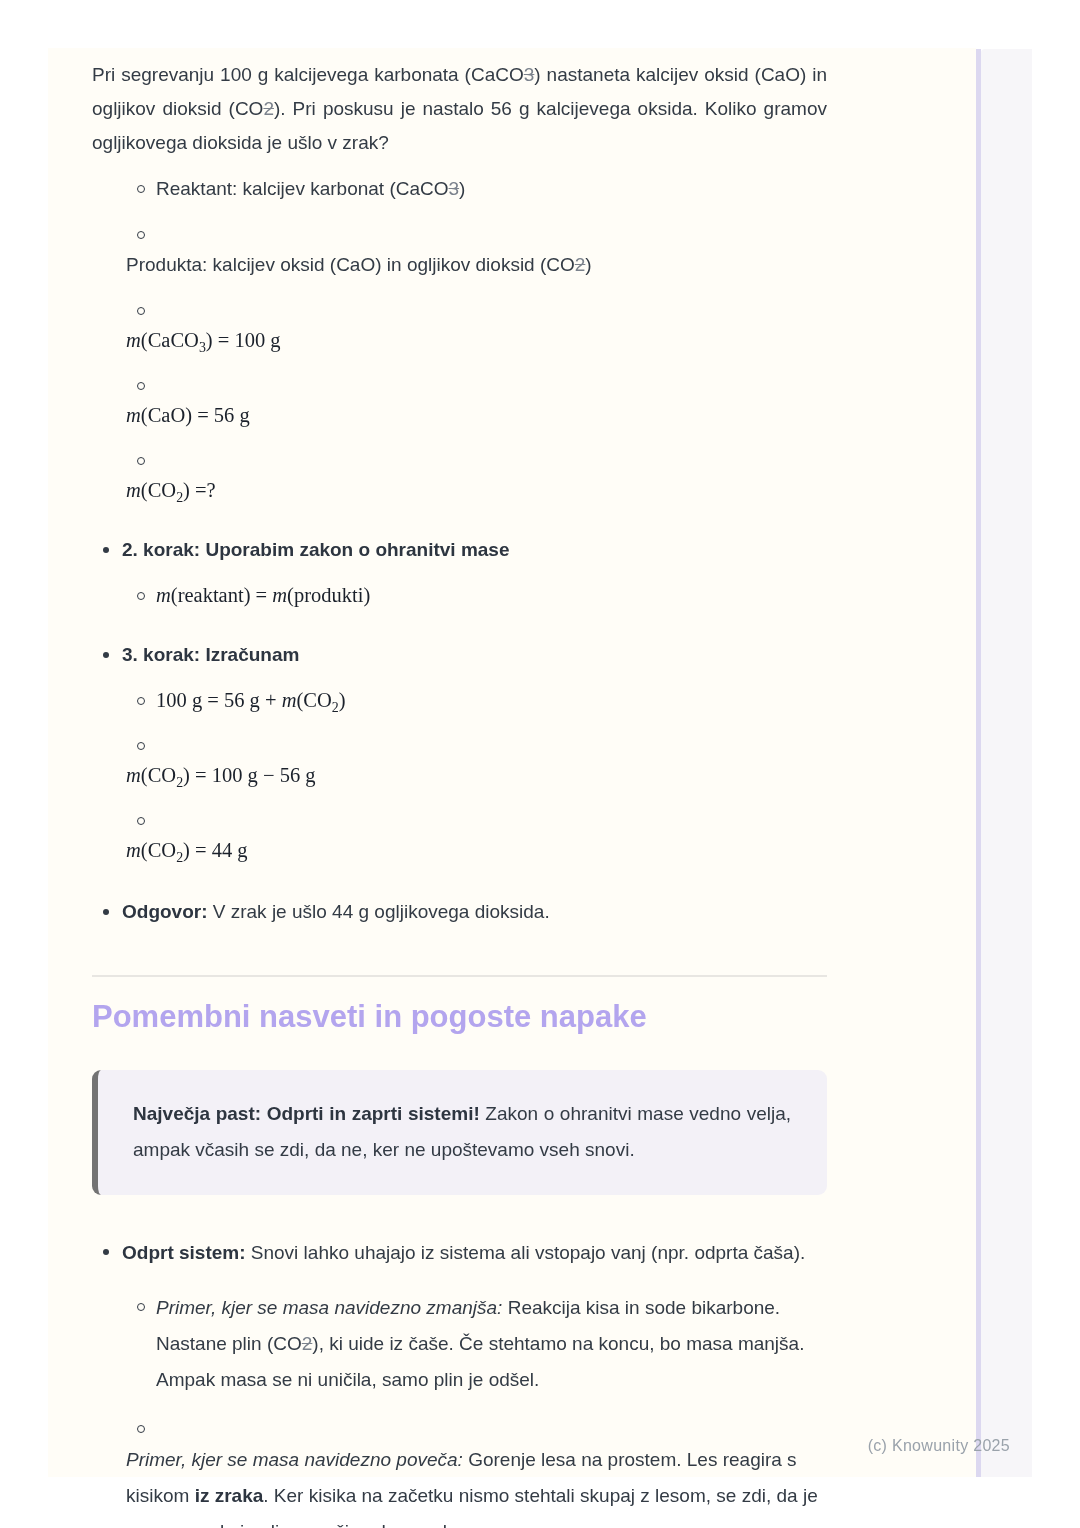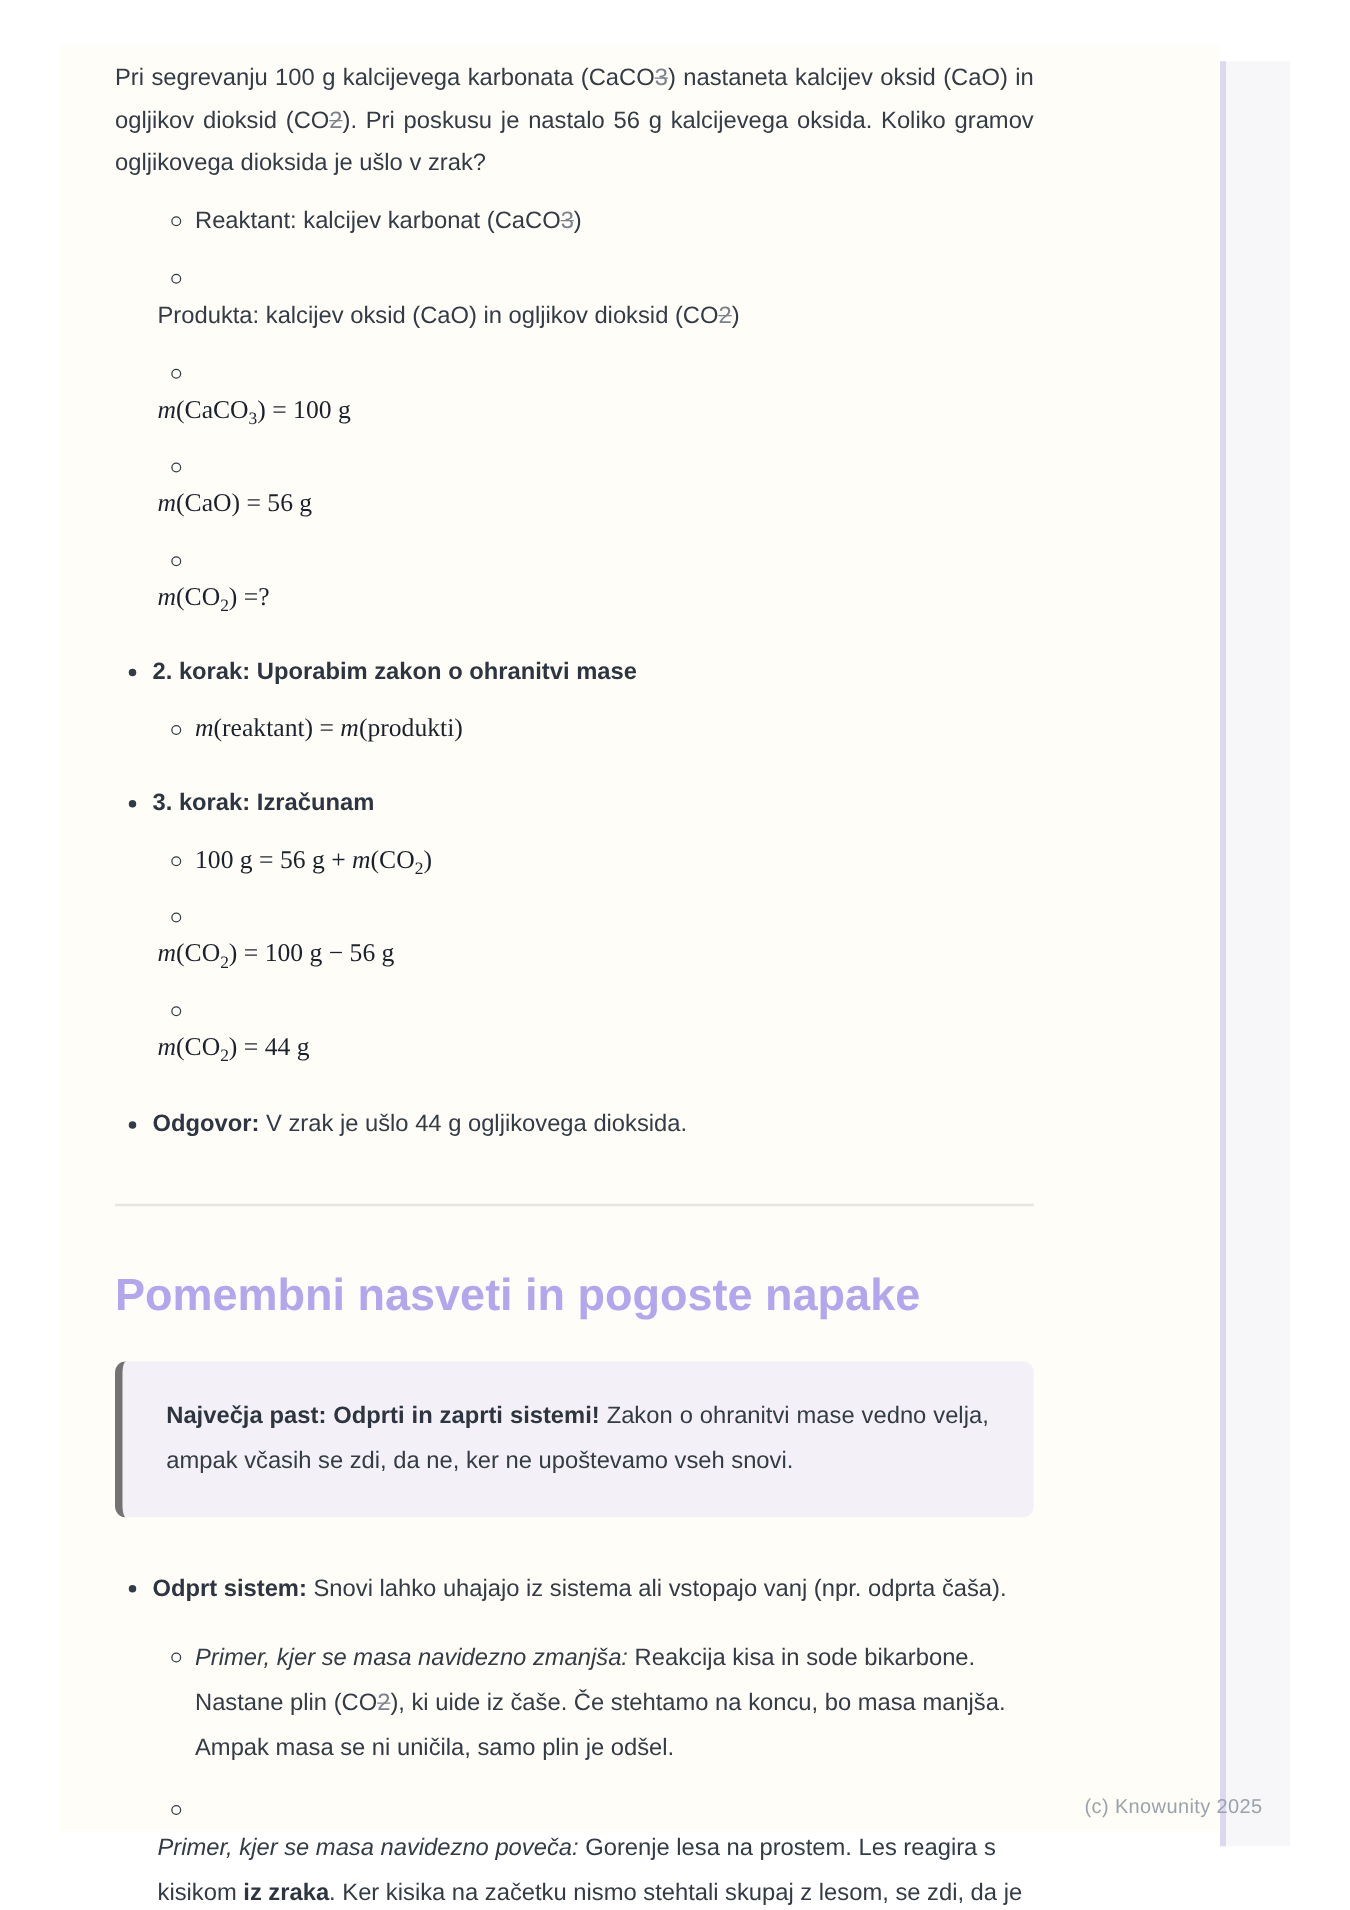--- a/index.html
+++ b/index.html
@@ -6,21 +6,21 @@
   html,body { width:1080px; height:1528px; }
   body {
     position:relative;
     background:#ffffff;
     font-family:"Liberation Sans", sans-serif;
     color:#333b45;
     overflow:hidden;
   }
   .page {
     position:absolute;
-    left:48px; top:36px;
+    left:48px; top:48px;
     width:928px; height:1429px;
     background:#fffdf7;
   }
   .content {
     padding:10px 149px 0 44px; 
     font-size:19px;
     line-height:34px;
   }
   .justify { text-align:justify; }
   .strike { text-decoration:line-through; color:#7b828c; }
@@ -54,22 +54,22 @@
   }
 
   .answer { margin-top:28px; }
 
   hr.section-divider {
     border:none;
     border-top:2px solid #e8e6e2;
     margin-top:46px;
   }
   h2.section-heading {
-    margin-top:52px;
-    font-size:36px;
+    margin-top:21px;
+    font-size:31px;
     font-weight:700;
     color:#b3a5ee;
     line-height:38px;
   }
   .callout {
     margin-top:34px;
     background:#f3f1f7;
     border-left:6px solid #737373;
     border-radius:9px;
     padding:26px 36px 27px 35px;

